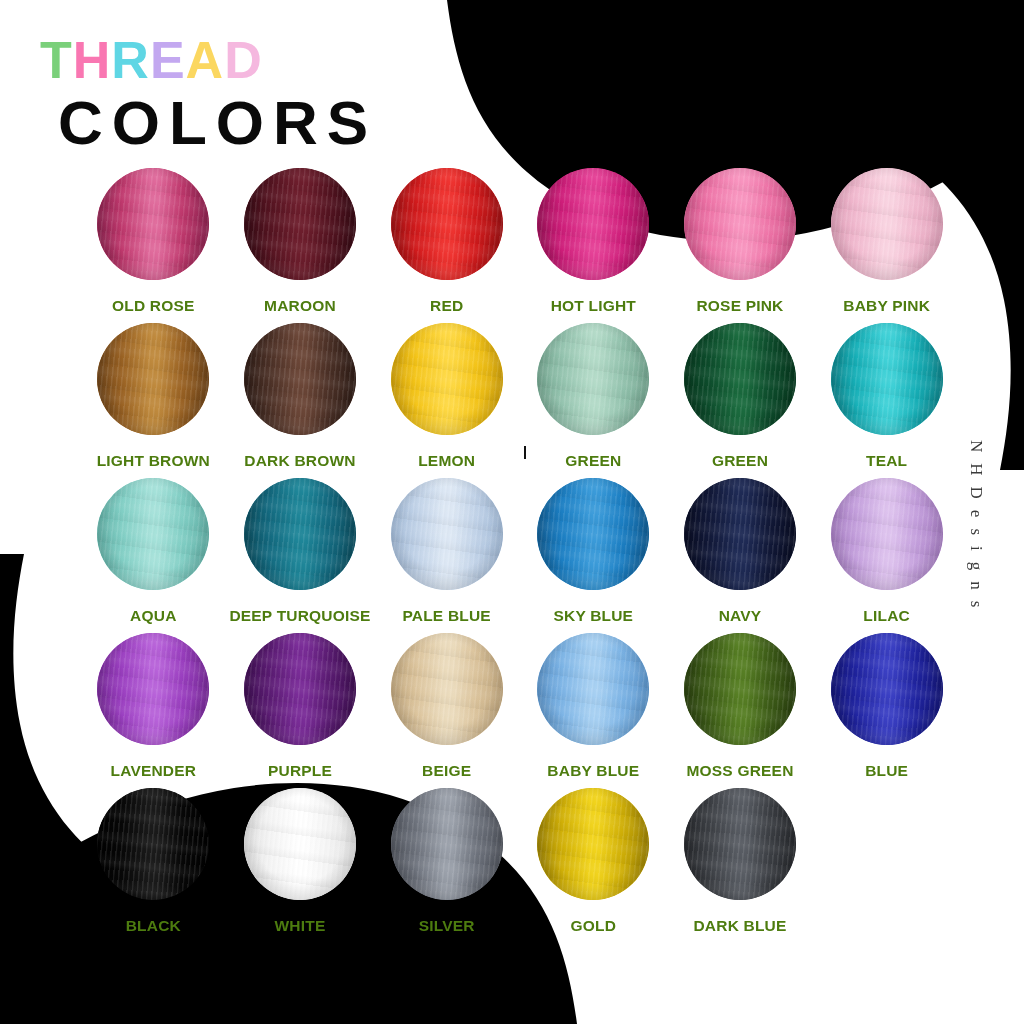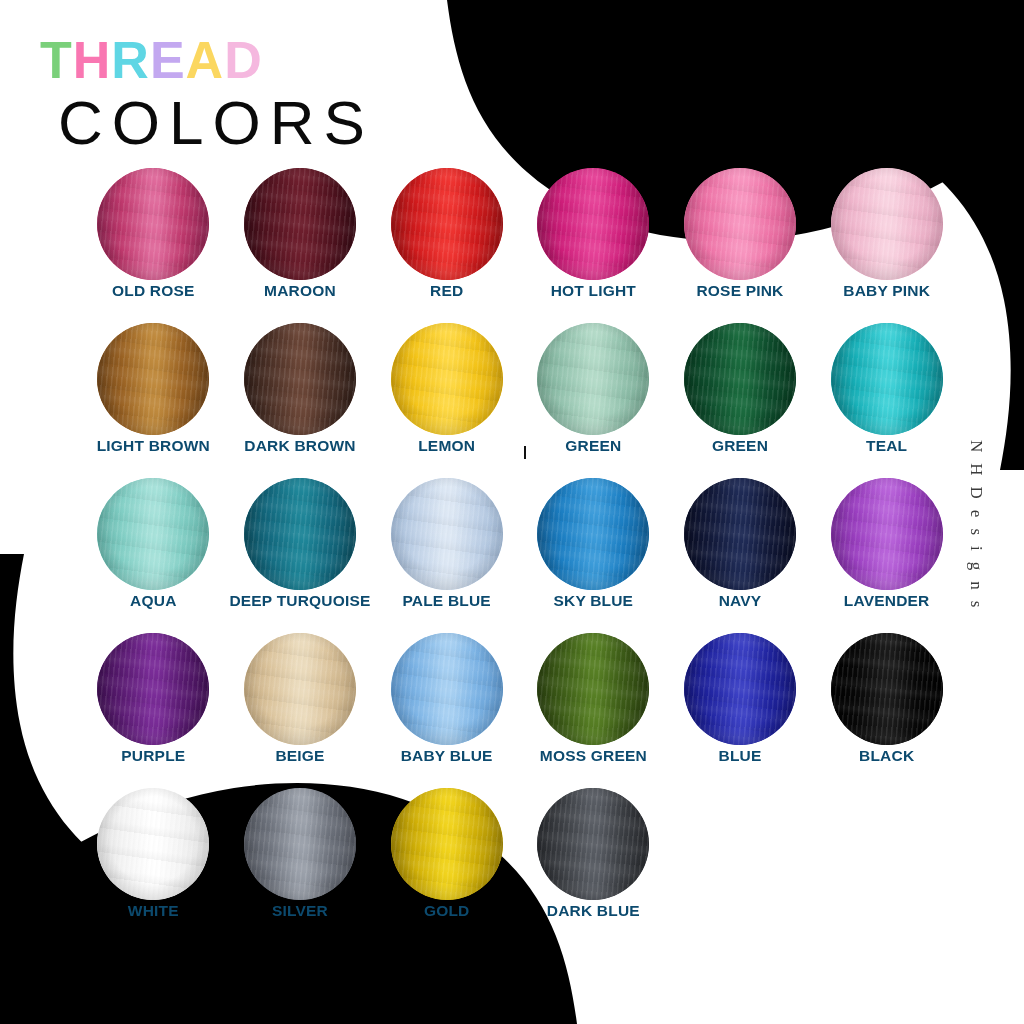--- a/index.html
+++ b/index.html
@@ -18,21 +18,21 @@
   }
 
   
   .header { position:absolute; left:40px; top:34px; z-index:3; }
   .title-thread {
     font-size:52px; font-weight:bold; letter-spacing:1px;
     line-height:1; display:flex;
   }
   .title-thread span { display:inline-block; }
   .title-colors {
-    font-size:62px; font-weight:normal; color:#0a0a0a;
+    font-size:62px; font-weight:bold; color:#0a0a0a;
     letter-spacing:9px; line-height:1.05; margin-top:4px; margin-left:18px;
   }
 
   
   .grid {
     position:absolute; left:80px; top:168px;
     width:880px; z-index:3;
     display:grid;
     grid-template-columns:repeat(6, 1fr);
     grid-auto-rows:155px;
@@ -62,22 +62,22 @@
         rgba(0,0,0,.18) 0px, rgba(0,0,0,.0) 9px,
         rgba(255,255,255,.22) 15px, rgba(0,0,0,.0) 24px);
   }
   .spool .edge {
     position:absolute; inset:0; border-radius:50%;
     background:radial-gradient(circle at 50% 46%,
       rgba(0,0,0,0) 52%, rgba(0,0,0,.20) 88%, rgba(0,0,0,.30) 100%);
   }
 
   .label {
-    margin-top:3px; text-align:right;
-    font-size:15.5px; font-weight:bold; color:#0c4a6e;
+    margin-top:18px; text-align:right;
+    font-size:15.5px; font-weight:bold; color:#4d7c0f;
     letter-spacing:.2px; line-height:1.05;
     max-width:150px;
   }
 
   
   .artifact {
     position:absolute; left:4px; bottom:19px;
     width:2px; height:13px; background:#111; z-index:4;
   }
 
@@ -269,20 +269,29 @@
     <div class="cell">
       <div class="spool" style="background: rgb(17, 24, 56);">
         <div class="sheen" style="background: linear-gradient(90deg, rgb(8, 12, 34) 0%, rgb(17, 24, 56) 22%, rgb(30, 42, 85) 47%, rgb(30, 42, 85) 55%, rgb(17, 24, 56) 76%, rgb(8, 12, 34) 100%);"></div>
         <div class="bands"></div>
         <div class="wraps"></div>
         <div class="edge"></div>
       </div>
       <div class="label">NAVY</div>
     </div>
     <div class="cell">
+      <div class="spool" style="background: rgb(196, 159, 221);">
+        <div class="sheen" style="background: linear-gradient(90deg, rgb(166, 125, 194) 0%, rgb(196, 159, 221) 22%, rgb(221, 193, 238) 47%, rgb(221, 193, 238) 55%, rgb(196, 159, 221) 76%, rgb(166, 125, 194) 100%);"></div>
+        <div class="bands"></div>
+        <div class="wraps"></div>
+        <div class="edge"></div>
+      </div>
+      <div class="label">LILAC</div>
+    </div>
+    <div class="cell">
       <div class="spool" style="background: rgb(155, 63, 193);">
         <div class="sheen" style="background: linear-gradient(90deg, rgb(122, 44, 155) 0%, rgb(155, 63, 193) 22%, rgb(184, 98, 218) 47%, rgb(184, 98, 218) 55%, rgb(155, 63, 193) 76%, rgb(122, 44, 155) 100%);"></div>
         <div class="bands"></div>
         <div class="wraps"></div>
         <div class="edge"></div>
       </div>
       <div class="label">LAVENDER</div>
     </div>
     <div class="cell">
       <div class="spool" style="background: rgb(90, 27, 114);">

